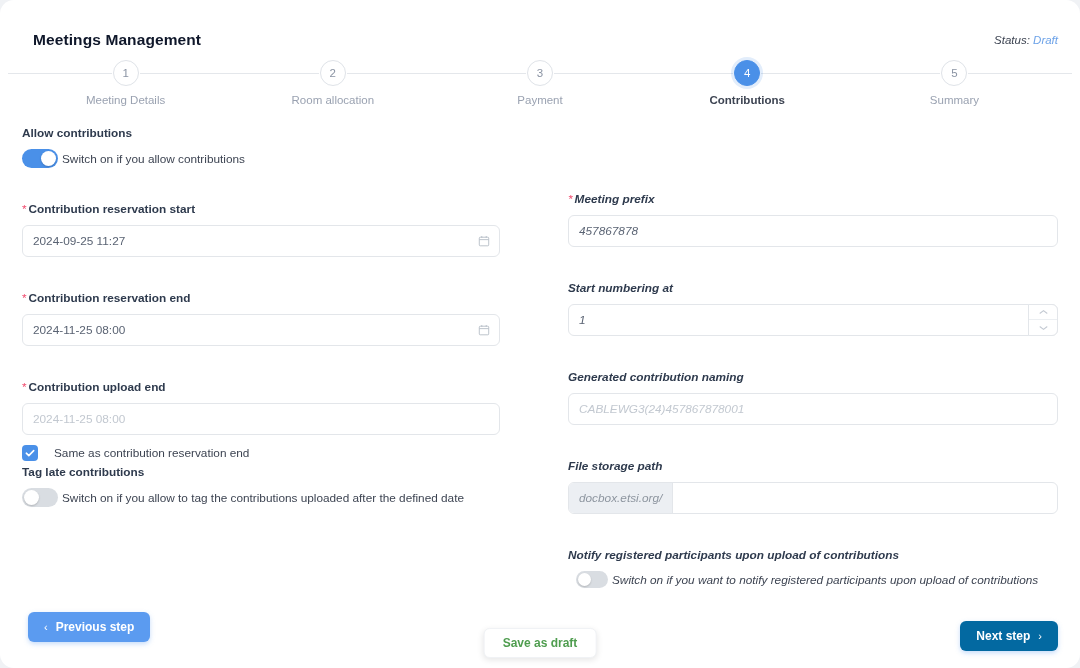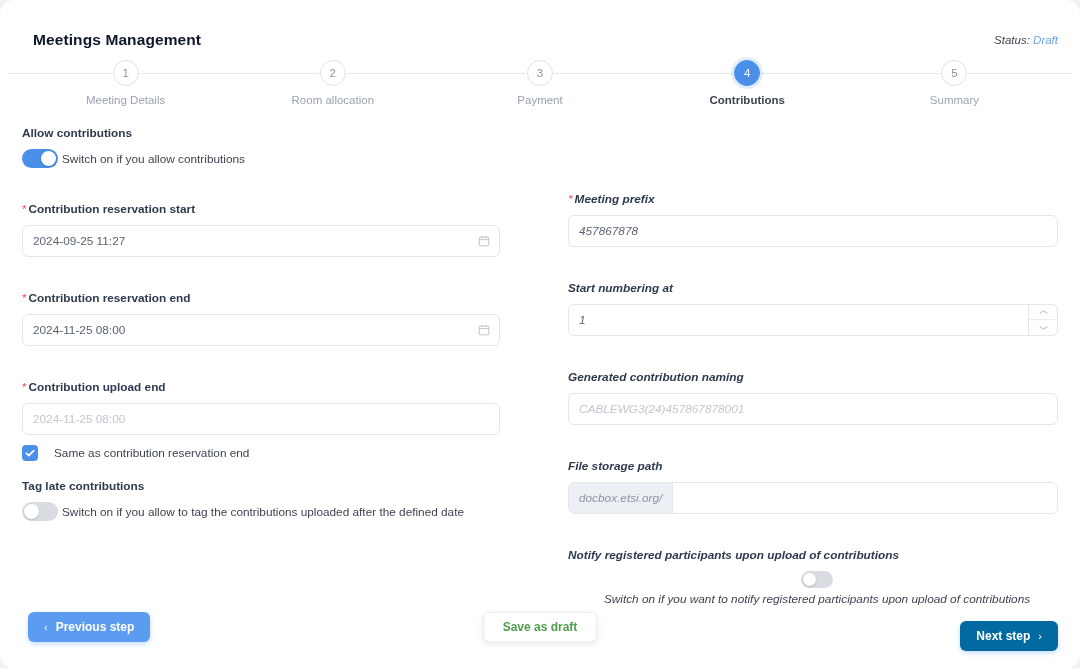--- a/index.html
+++ b/index.html
@@ -227,21 +227,21 @@
     border-radius: 4px;
     background: #4a90e8;
     position: relative;
     flex: none;
   }
   .checkbox svg { position: absolute; top: 3px; left: 3px; }
   .check-label { font-size: 11.8px; color: #3d4452; }
 
   
   .mt6  { margin-top: 6px; }
-  .mt18 { margin-top: 18px; }
+  .mt18 { margin-top: 4px; }
   .mt22 { margin-top: 34px; }
 
   
   .footer {
     position: absolute;
     left: 0; right: 0; bottom: 22px;
     height: 34px;
     padding: 0 22px;
   }
   .btn {
@@ -258,21 +258,21 @@
     cursor: pointer;
     font-family: "Liberation Sans", sans-serif;
   }
   .btn-prev {
     left: 28px; top: 0;
     background: #5b9bf0;
     color: #ffffff;
     box-shadow: 0 2px 5px rgba(91,155,240,.35);
   }
   .btn-draft {
-    left: 50%; top: 0;
+    left: 50%; top: 16px;
     transform: translateX(-50%);
     background: #ffffff;
     color: #4f9d4f;
     border: 1px solid #f0f2f5;
     box-shadow: 0 2px 6px rgba(0,0,0,.10);
     padding: 0 18px;
   }
   .btn-next {
     right: 22px; top: 9px;
     background: #0369a1;
@@ -450,21 +450,21 @@
       <div class="field mt22">
         <div class="label">File storage path</div>
         <div class="input-group">
           <div class="addon">docbox.etsi.org/</div>
           <div class="group-input"></div>
         </div>
       </div>
 
       <div class="field mt22">
         <div class="label">Notify registered participants upon upload of contributions</div>
-        <div class="toggle-row mt6" style="padding-left:8px;flex-direction:column;">
+        <div class="toggle-row mt6" style="padding-left:8px;">
           <div class="toggle small">
             <span class="knob"></span>
           </div>
           <span class="toggle-text">Switch on if you want to notify registered participants upon upload of contributions</span>
         </div>
       </div>
 
     </div>
   </div>
 

